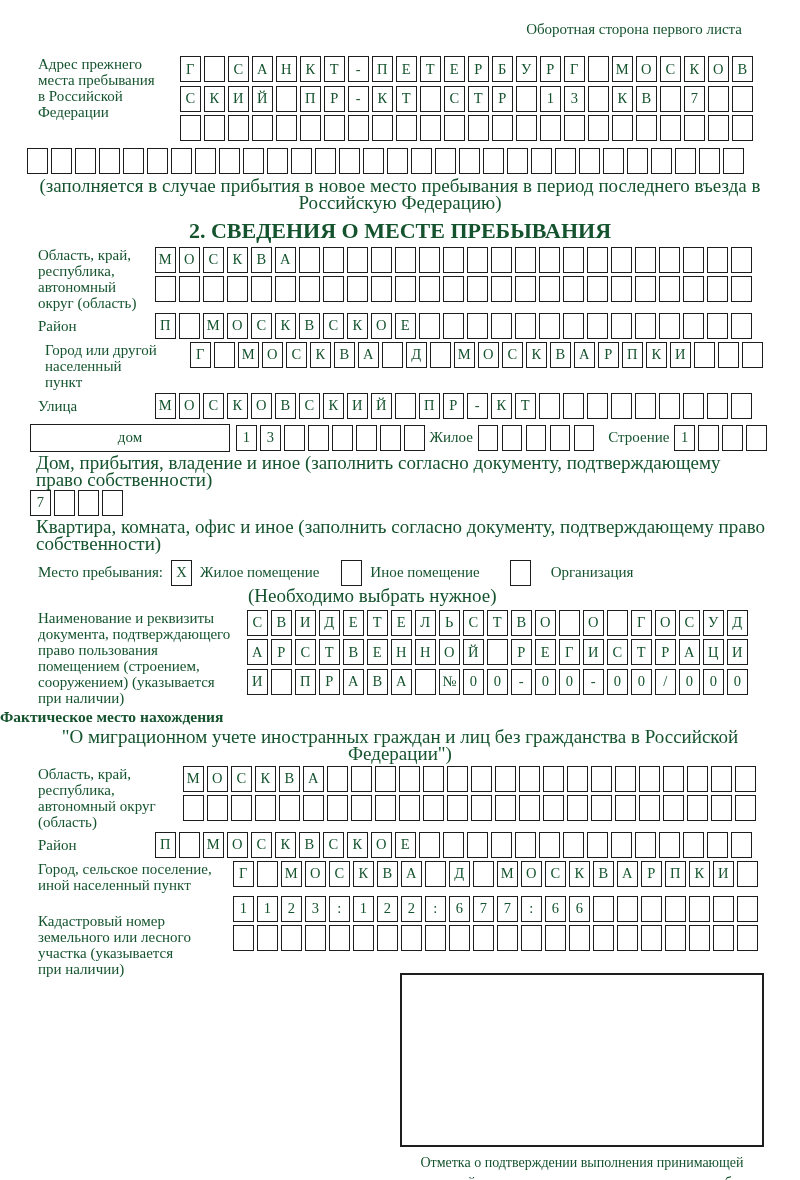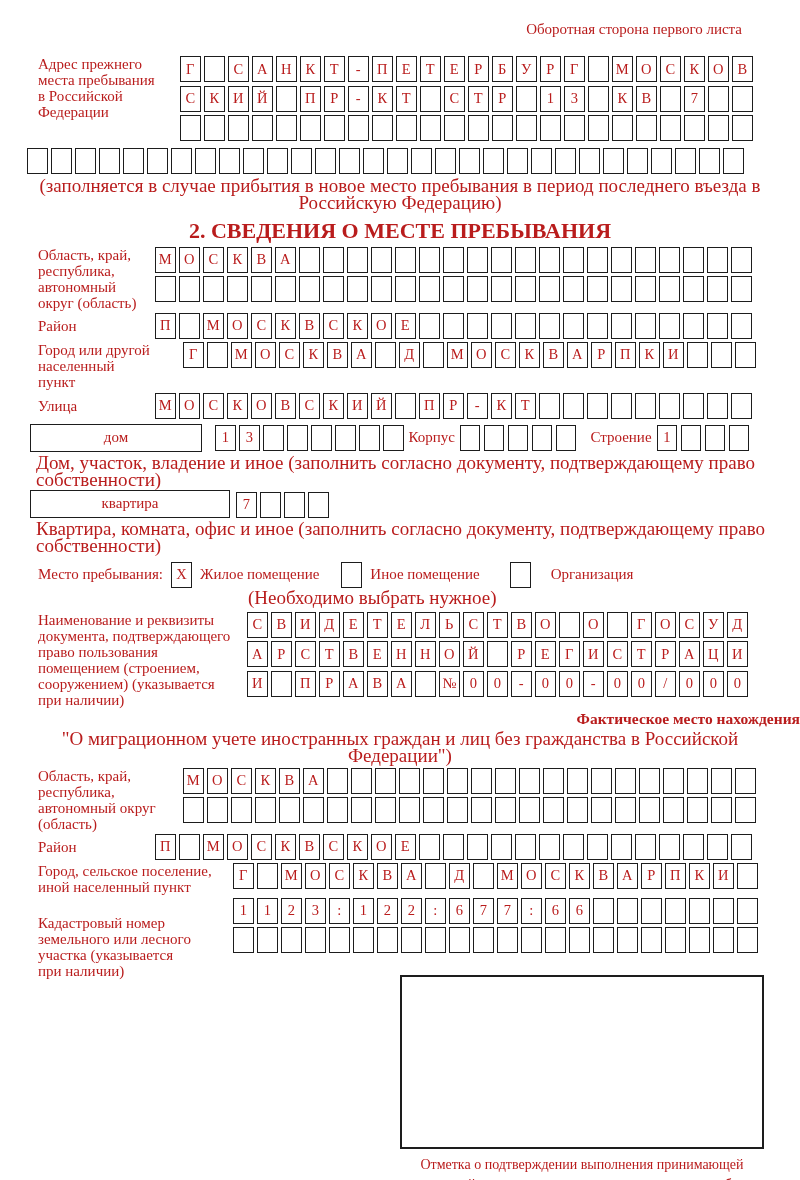--- a/index.html
+++ b/index.html
@@ -1,36 +1,36 @@
 <!DOCTYPE html>
 <html><head>
 <meta charset="utf-8">
 <style>
   html,body{margin:0;padding:0;background:#fff;}
   .page{
-    position:relative;width:800px;height:1180px;background:#ffffff;color:#b91c1c;
+    position:relative;width:800px;height:1180px;background:#ffffff;color:#14532d;
     font-family:"Liberation Serif", "DejaVu Serif", serif;overflow:hidden;
   }
   .side-note{margin:21px 58px 0 0;text-align:right;font-size:15px;}
   .block{display:flex;align-items:flex-start;margin:0 34px 2px 38px;}
   .lbl{font-size:15px;line-height:16px;white-space:pre-line;flex:none;}
   .lbl.one{line-height:26px;}
   .rows>.cells{margin-bottom:3.5px;}
   .cells{display:flex;gap:3.5px;}
   .cell{
     box-sizing:border-box;flex:0 0 20.5px;width:20.5px;height:26px;
     border:1.6px solid #1d1d1d;display:flex;align-items:center;justify-content:center;
     font-size:14.5px;overflow:hidden;background:#fff;
   }
   .fullrow{margin:3px 34px 0 27px;}
   .caption{font-size:19px;line-height:17px;}
   .caption.center{text-align:center;margin:3px 30px 0 30px;}
   .caption.left{margin:2px 34px 0 36px;}
   .h2{margin:7px 0 3px 0;text-align:center;font-size:22px;font-weight:bold;}
-  .h3{margin:2px 0 2px 0;text-align:right;font-size:15.5px;font-weight:bold;}
+  .h3{margin:2px 0 2px 0;text-align:left;font-size:15.5px;font-weight:bold;}
   .house-row{display:flex;align-items:center;margin:5px 34px 0 30px;}
   .wide-box{
     box-sizing:border-box;height:28px;border:1.7px solid #1d1d1d;
     display:flex;align-items:center;justify-content:center;font-size:15px;flex:none;background:#fff;
   }
   .inline-lbl{font-size:15px;margin:0 5px;flex:none;}
   .stay-row{display:flex;align-items:center;margin:8px 34px 0 38px;font-size:15px;}
   .chk{
     box-sizing:border-box;width:21px;height:26px;border:1.6px solid #1d1d1d;flex:none;
     display:flex;align-items:center;justify-content:center;font-size:14.5px;background:#fff;
@@ -260,21 +260,21 @@
         <span class="cell"></span>
         <span class="cell"></span>
         <span class="cell"></span>
         <span class="cell"></span>
         <span class="cell"></span>
         <span class="cell"></span>
       </div>
   </div>
 
   <div class="block mt3">
-    <div class="lbl" style="width:117px;">Город или другой
+    <div class="lbl" style="width:117px;margin-left:7px;">Город или другой
 населенный пункт</div>
     <div class="cells indent28">
         <span class="cell">Г</span>
         <span class="cell"></span>
         <span class="cell">М</span>
         <span class="cell">О</span>
         <span class="cell">С</span>
         <span class="cell">К</span>
         <span class="cell">В</span>
         <span class="cell">А</span>
@@ -322,51 +322,50 @@
         <span class="cell"></span>
         <span class="cell"></span>
         <span class="cell"></span>
         <span class="cell"></span>
         <span class="cell"></span>
         <span class="cell"></span>
       </div>
   </div>
 
   <div class="house-row">
-    <div class="wide-box" style="width:172px;margin-right:13px;">дом</div>
+    <div class="wide-box" style="width:200px;margin-right:6px;">дом</div>
     <div class="cells">
         <span class="cell">1</span>
         <span class="cell">3</span>
         <span class="cell"></span>
         <span class="cell"></span>
         <span class="cell"></span>
         <span class="cell"></span>
         <span class="cell"></span>
         <span class="cell"></span>
       </div>
-    <div class="inline-lbl">Корпус</div>
+    <div class="inline-lbl">Жилое</div>
     <div class="cells">
         <span class="cell"></span>
         <span class="cell"></span>
         <span class="cell"></span>
         <span class="cell"></span>
         <span class="cell"></span>
       </div>
     <div class="inline-lbl" style="margin-left:14px;">Строение</div>
     <div class="cells">
         <span class="cell">1</span>
         <span class="cell"></span>
         <span class="cell"></span>
         <span class="cell"></span>
       </div>
   </div>
-  <div class="caption left">Дом, участок, владение и иное (заполнить согласно документу, подтверждающему право собственности)</div>
+  <div class="caption left">Дом, прибытия, владение и иное (заполнить согласно документу, подтверждающему право собственности)</div>
 
   <div class="house-row mt2">
-    <div class="wide-box" style="width:200px;margin-right:6px;">квартира</div>
     <div class="cells">
         <span class="cell">7</span>
         <span class="cell"></span>
         <span class="cell"></span>
         <span class="cell"></span>
       </div>
   </div>
   <div class="caption left">Квартира, комната, офис и иное (заполнить согласно документу, подтверждающему право собственности)</div>
 
   <div class="stay-row">

